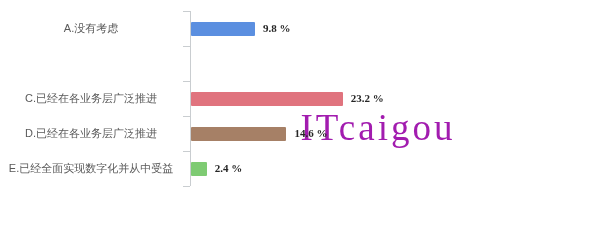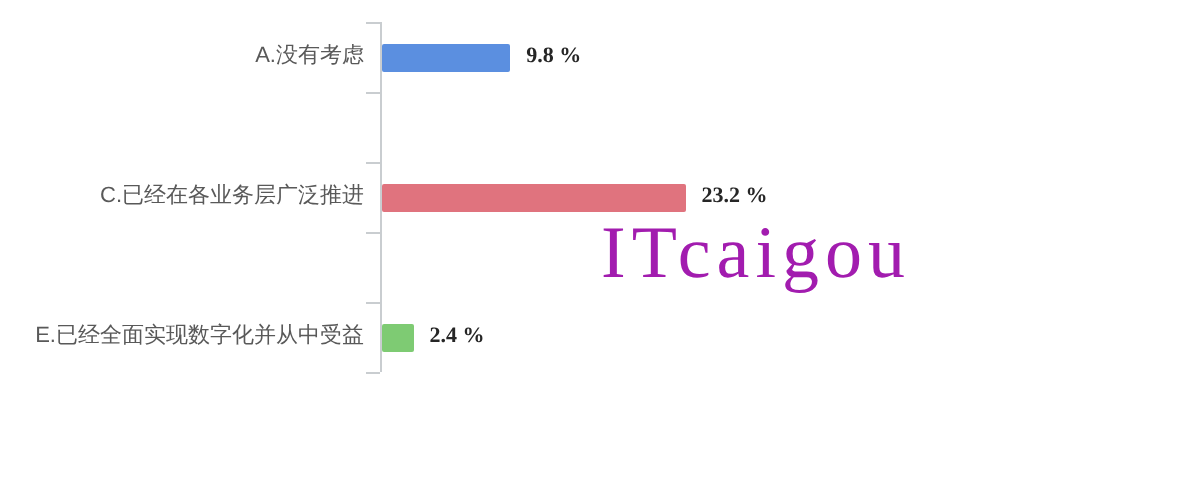--- a/index.html
+++ b/index.html
@@ -70,21 +70,21 @@
     width: 600px;
     height: 35px;
     display: flex;
     align-items: center;
   }
 
   .cat-label {
     position: absolute;
     right: 418px;         
     width: 182px;
-    text-align: right;
+    text-align: center;
     font-size: 11px;
     color: #595959;
     white-space: nowrap;
     line-height: 1;
   }
 
   .bar-wrap {
     position: absolute;
     left: 191px;
     display: flex;
@@ -137,20 +137,27 @@
     </div>
 
     <div class="bar-row" style="top:81px">
       <div class="cat-label">C.已经在各业务层广泛推进</div>
       <div class="bar-wrap">
         <div class="bar" style="width: 151.728px; background: rgb(224, 115, 126);"></div>
         <div class="bar-value">23.2 %</div>
       </div>
     </div>
 
+    <div class="bar-row" style="top:116px">
+      <div class="cat-label">D.已经在各业务层广泛推进</div>
+      <div class="bar-wrap">
+        <div class="bar" style="width: 95.484px; background: rgb(166, 128, 102);"></div>
+        <div class="bar-value">14.6 %</div>
+      </div>
+    </div>
 
     <div class="bar-row" style="top:151px">
       <div class="cat-label">E.已经全面实现数字化并从中受益</div>
       <div class="bar-wrap">
         <div class="bar" style="width: 15.696px; background: rgb(126, 203, 115);"></div>
         <div class="bar-value">2.4 %</div>
       </div>
     </div>
 
   </div>

